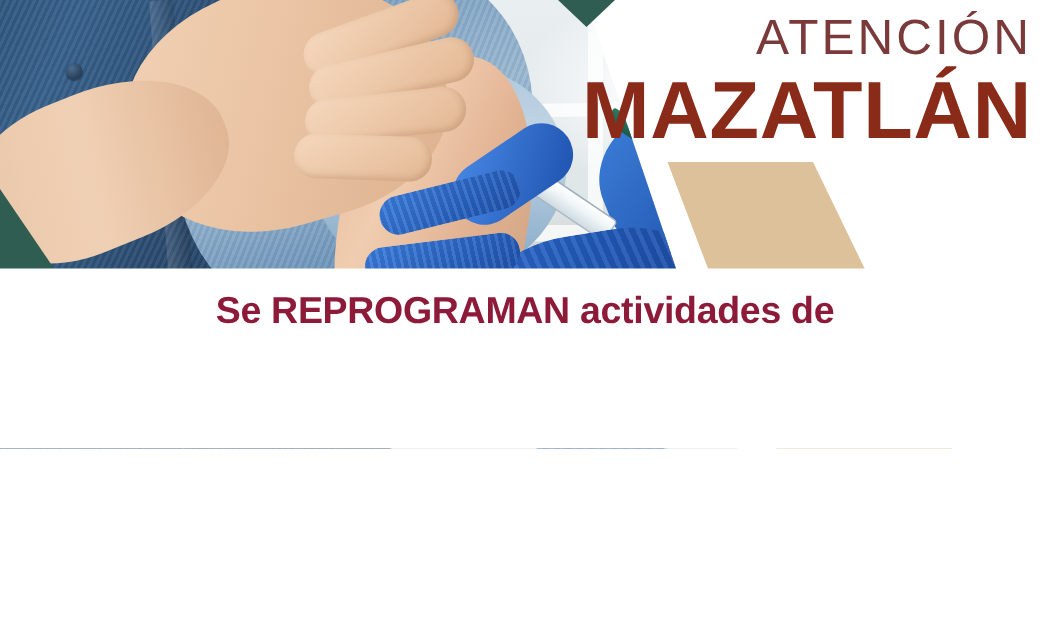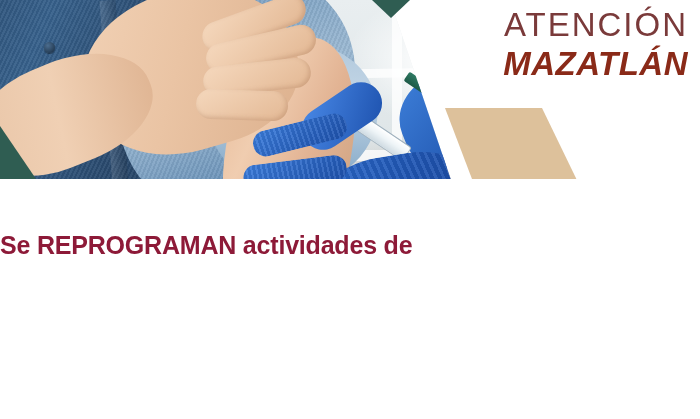--- a/index.html
+++ b/index.html
@@ -200,34 +200,33 @@
     line-height:1;
   }
   .atencion {
     font-size:33px;
     letter-spacing:2px;
     color:var(--atencion-color, #7a3a3a);
     font-weight:400;
     white-space:nowrap;
   }
   .mazatlan {
-    font-size:33px;
+    font-size:54px;
     font-weight:bold;
     letter-spacing:0.5px;
     color:var(--mazatlan-color, #8a2a18);
     margin-top:6px;
     white-space:nowrap;
-    font-style:italic;
   }
 
   
   .bottom-banner {
     position:absolute; left:0; bottom:0; width:700px; height:120px;
     background:#ffffff;
-    display:flex; flex-direction:row;
+    display:flex; flex-direction:column;
     align-items:center; justify-content:flex-start;
     padding-top:12px;
   }
   .bottom-line {
     color:var(--bottom-color, #8d1a38);
     font-weight:bold;
     font-size:25px;
     line-height:1.28;
     text-align:center;
     letter-spacing:-0.2px;

